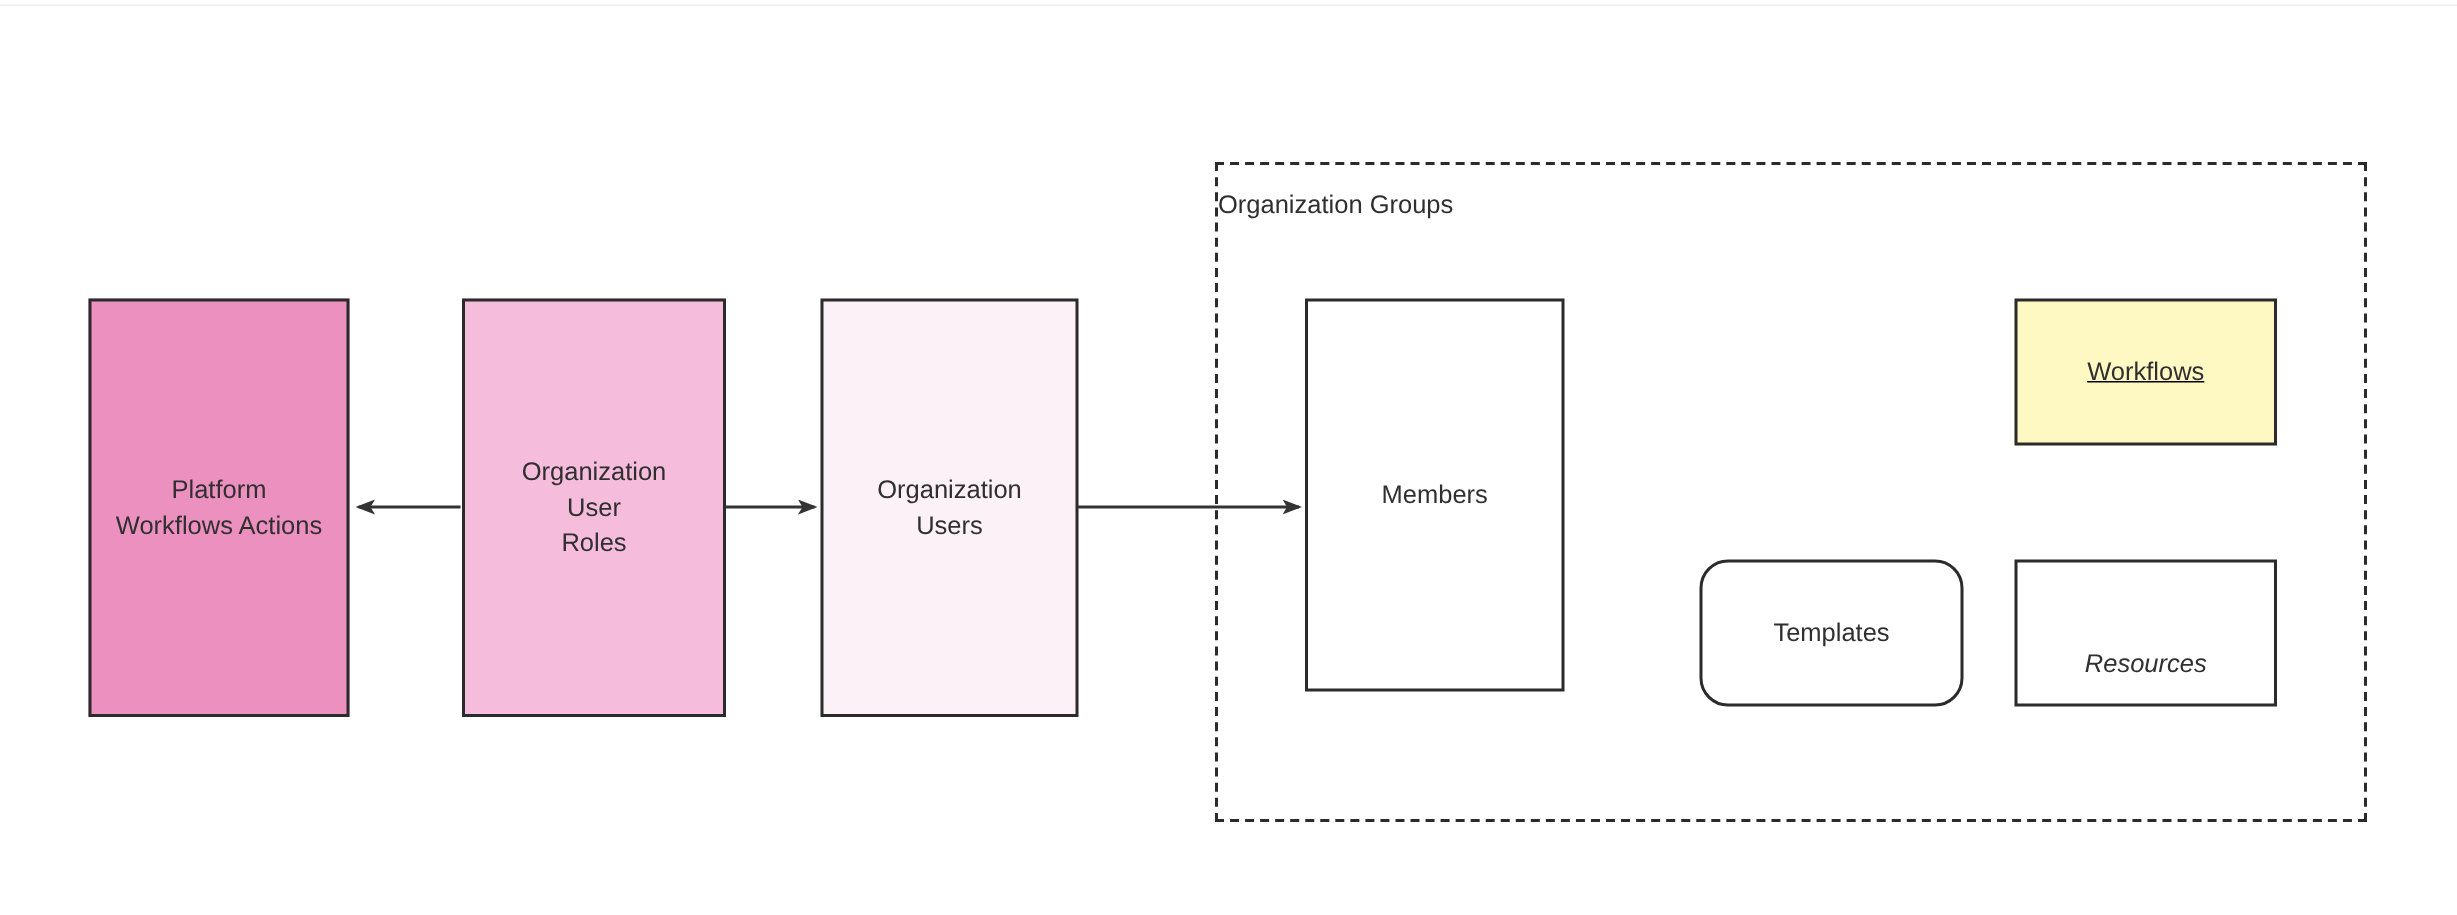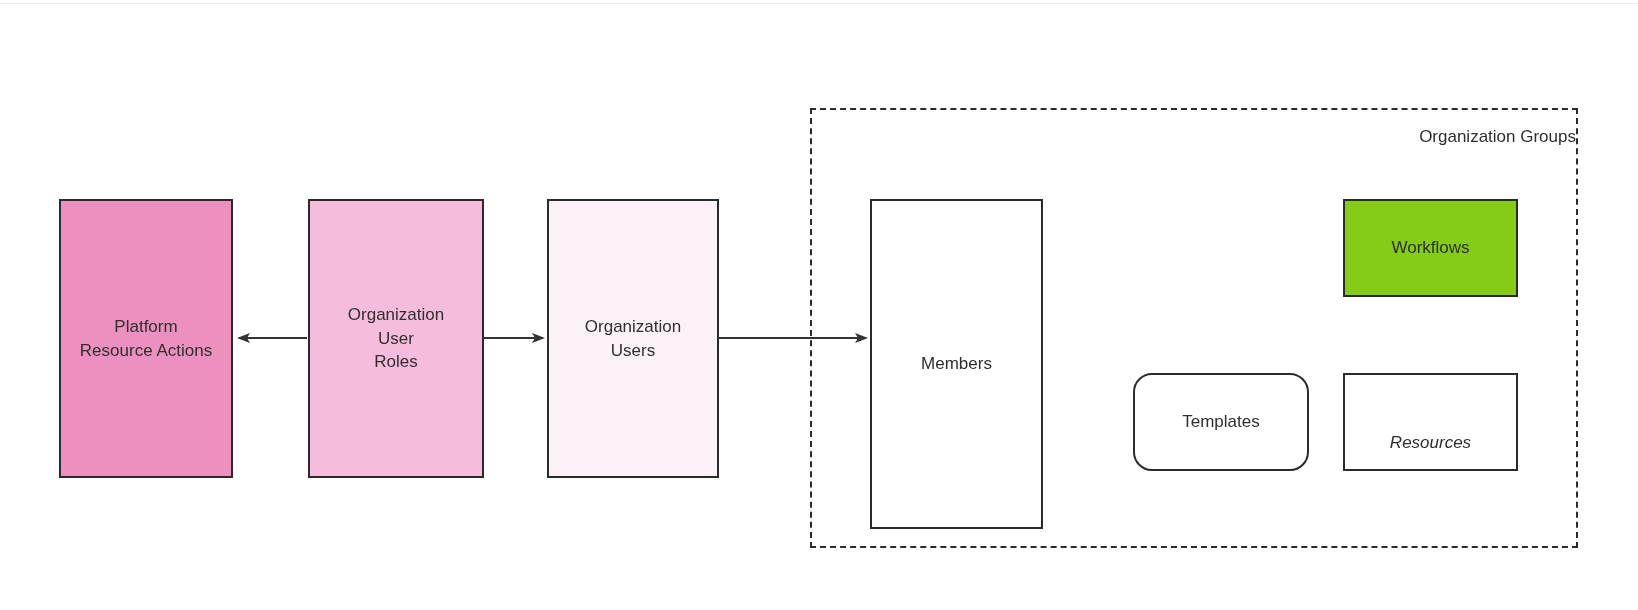--- a/index.html
+++ b/index.html
@@ -50,48 +50,48 @@
     position: absolute;
     box-sizing: border-box;
     left: 810px; top: 108px;
     width: 768px; height: 440px;
     border: 2px dashed #2b2b2b;
   }
   .group-title {
     position: absolute;
     left: 0; top: 17px;
     width: 100%;
-    text-align: right;
+    text-align: left;
     font-size: 17px;
     color: #2f2f2f;
   }
 
   
-  .n-members   { left: 870px;  top: 199px; width: 173px; height: 330px; }
+  .n-members   { left: 870px;  top: 199px; width: 173px; height: 262px; }
   .n-models    { left: 1133px; top: 199px; width: 176px; height: 98px; }
   .n-workflows { left: 1343px; top: 199px; width: 175px; height: 98px; }
   .n-templates { left: 1133px; top: 373px; width: 176px; height: 98px; border-radius: 19px; }
   .n-resources { left: 1343px; top: 373px; width: 175px; height: 98px; }
 
   .edges {
     position: absolute;
     left: 0; top: 0;
     width: 1638px; height: 610px;
     pointer-events: none;
   }
 </style>
 </head>
 <body>
 
 <div class="canvas">
   <div class="top-hairline"></div>
 
   <div class="node n-platform" style="background: rgb(236, 144, 191);">
     <div class="label">Platform
-Resource Actions</div>
+Workflows Actions</div>
   </div>
 
   <div class="node n-roles" style="background: rgb(245, 188, 220);">
     <div class="label">Organization
 User
 Roles</div>
   </div>
 
   <div class="node n-users" style="background: rgb(253, 241, 248);">
     <div class="label">Organization
@@ -100,21 +100,21 @@
 
   <div class="group">
     <div class="group-title">Organization Groups</div>
   </div>
 
   <div class="node n-members" style="background: rgb(255, 255, 255);">
     <div class="label">Members</div>
   </div>
 
 
-  <div class="node n-workflows" style="background: #84cc16;">
+  <div class="node n-workflows" style="background: #fef9c3; text-decoration: underline;">
     <div class="label">Workflows</div>
   </div>
 
   <div class="node n-templates" style="background: rgb(255, 255, 255);">
     <div class="label">Templates</div>
   </div>
 
   <div class="node n-resources" style="background: rgb(255, 255, 255);">
     <div class="label italic">Resources</div>
   </div>

